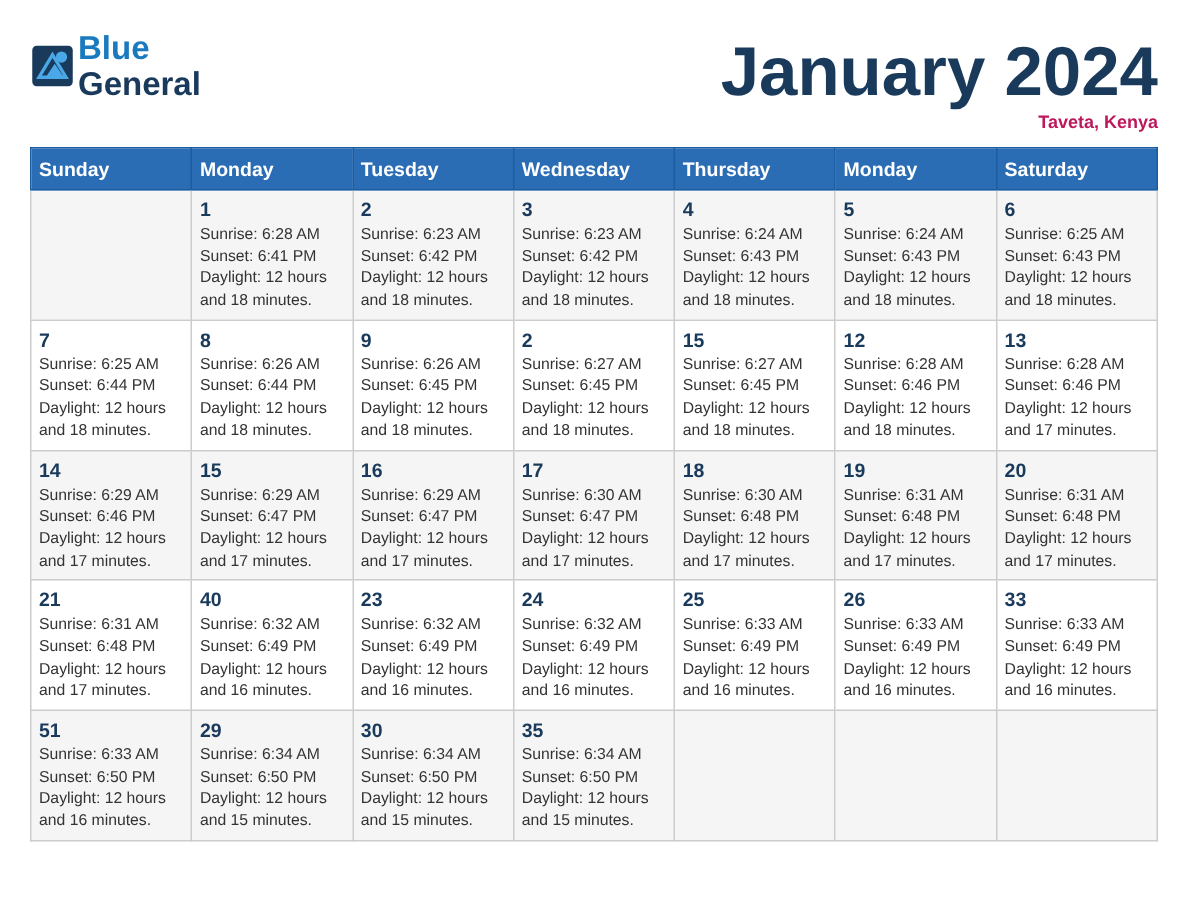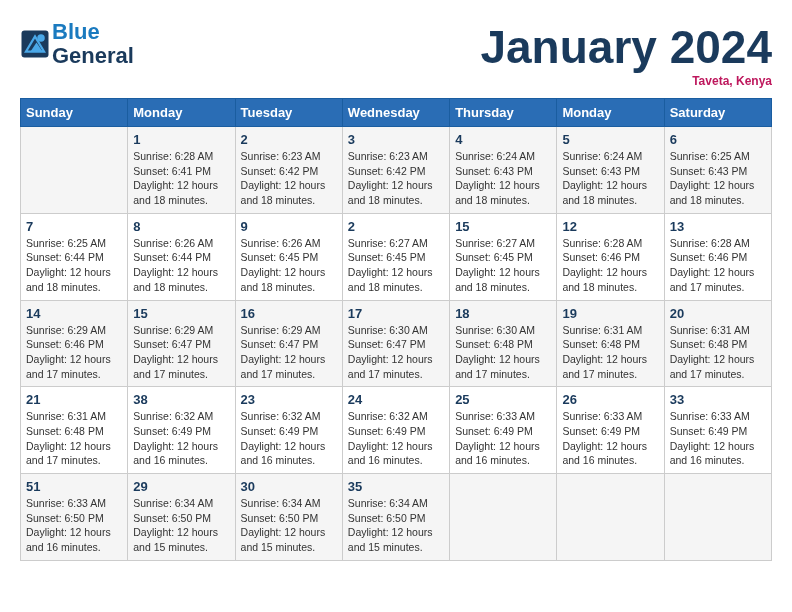--- a/index.html
+++ b/index.html
@@ -254,21 +254,21 @@
         </td>
       </tr>
       <tr>
         <td>
           <span class="day-num">21</span>
           <div class="day-detail" style="white-space: pre-line;">Sunrise: 6:31 AM
 Sunset: 6:48 PM
 Daylight: 12 hours and 17 minutes.</div>
         </td>
         <td>
-          <span class="day-num">38</span>
+          <span class="day-num">40</span>
           <div class="day-detail" style="white-space: pre-line;">Sunrise: 6:32 AM
 Sunset: 6:49 PM
 Daylight: 12 hours and 16 minutes.</div>
         </td>
         <td>
           <span class="day-num">23</span>
           <div class="day-detail" style="white-space: pre-line;">Sunrise: 6:32 AM
 Sunset: 6:49 PM
 Daylight: 12 hours and 16 minutes.</div>
         </td>

